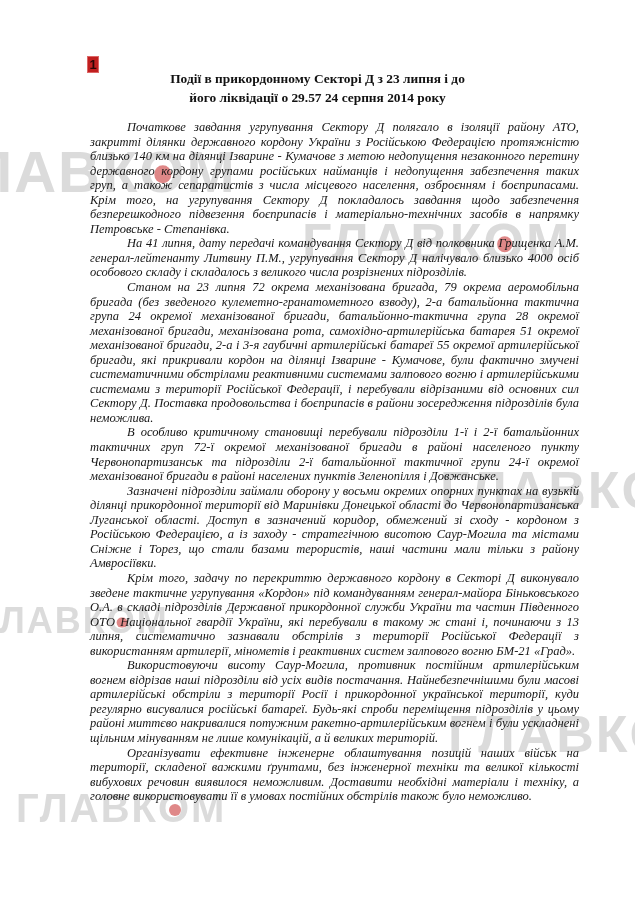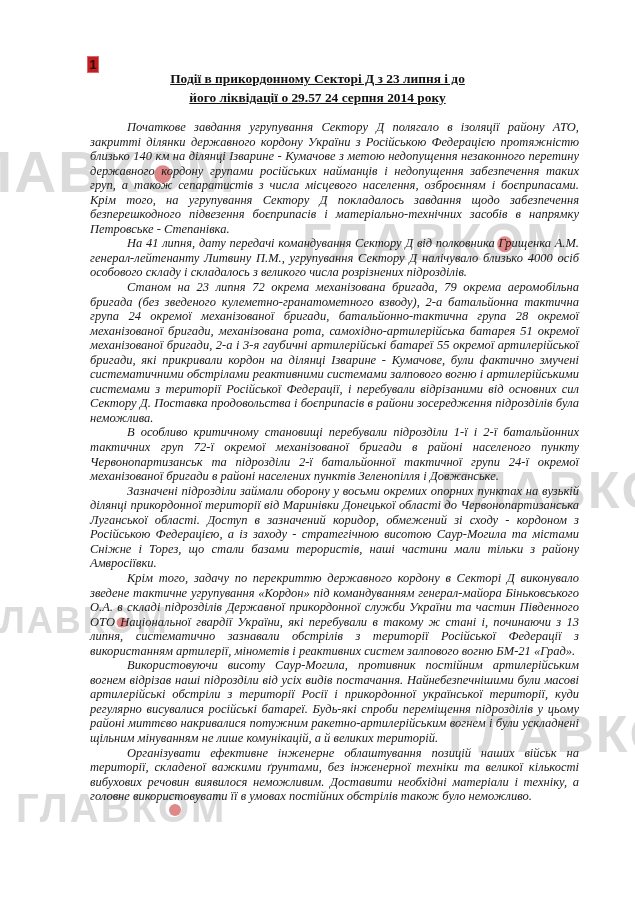--- a/index.html
+++ b/index.html
@@ -38,21 +38,21 @@
   .wm4{font-size:36px;left:-22px;top:600px;}
   .wm5{font-size:52px;left:448px;top:704px;}
   .wm6{font-size:40px;left:16px;top:786px;}
 
   
   .title{
     position:absolute;top:70px;left:0;right:0;z-index:1;
     text-align:center;font-weight:bold;font-size:13.4px;line-height:18.5px;
     color:#121212;
   }
-  .title div{text-decoration:underline;}
+  .title div{}
 
   
   .content{
     position:absolute;top:120px;left:90px;width:489px;z-index:1;font-style:italic;
   }
   .content p{
     margin:0;text-align:justify;text-indent:37px;
     font-size:12.5px;line-height:14.55px;color:#161616;
   }
 </style>

